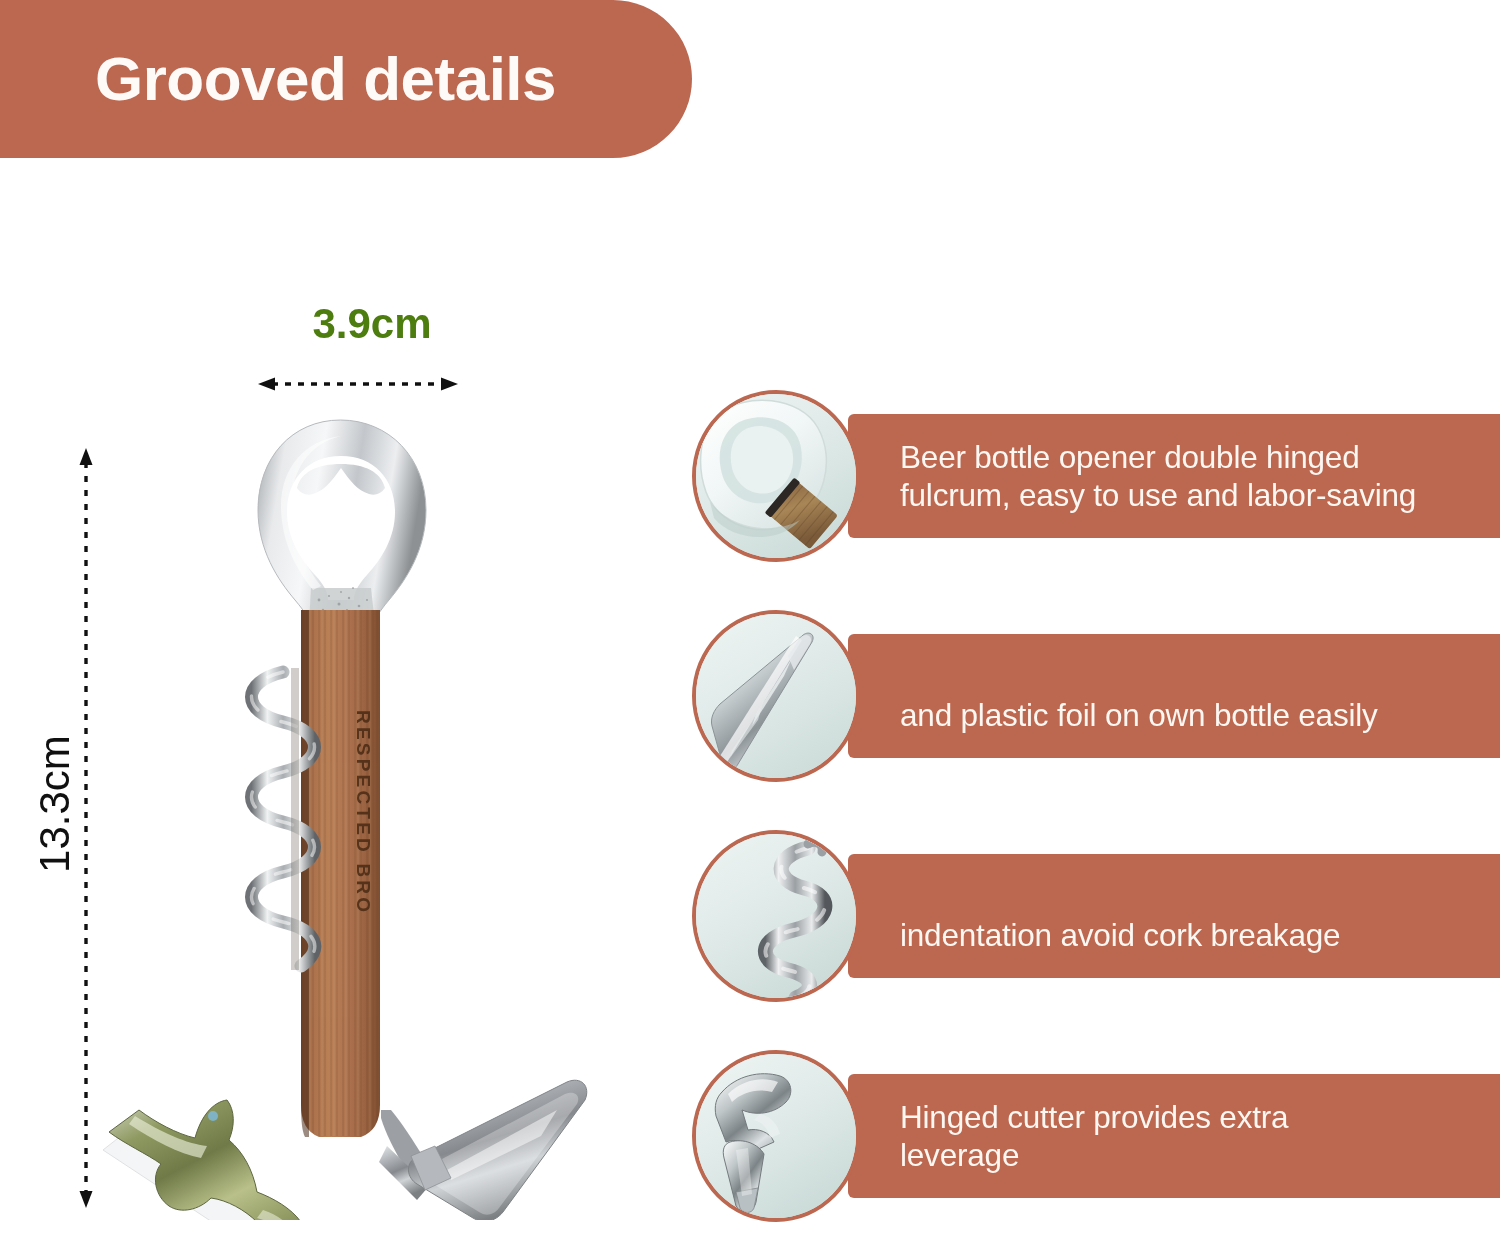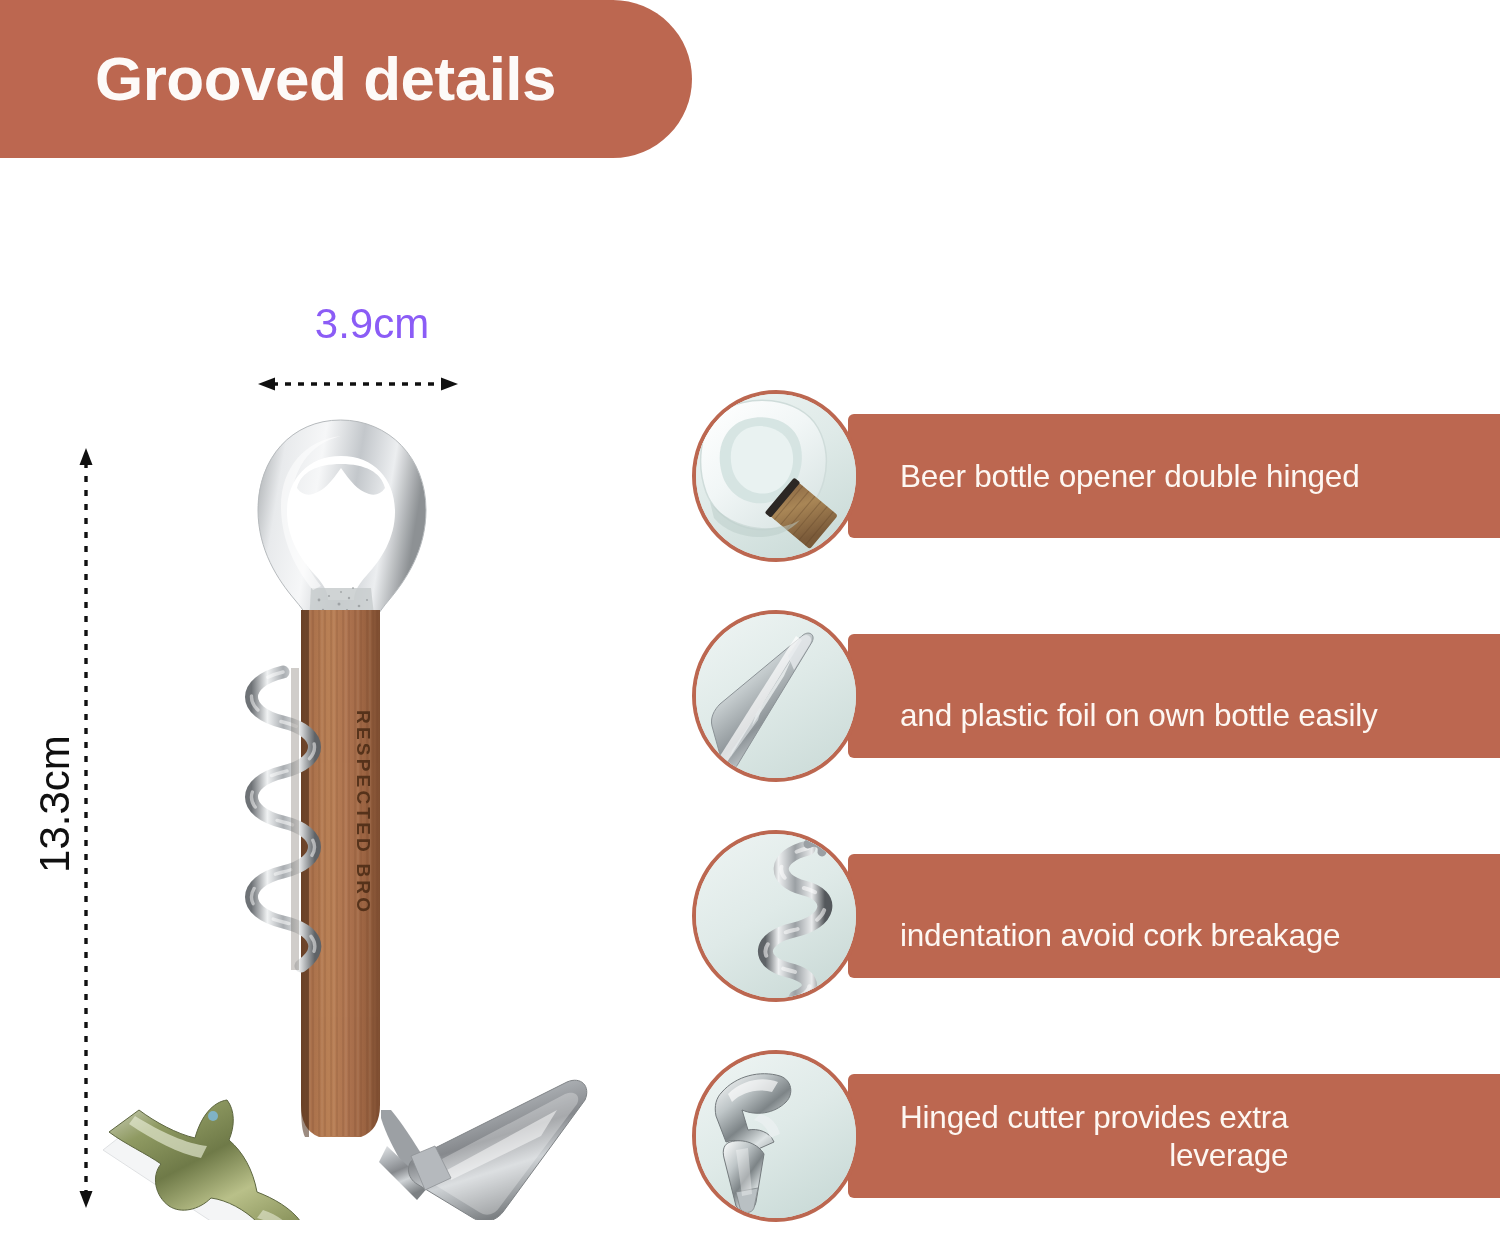--- a/index.html
+++ b/index.html
@@ -49,22 +49,23 @@
   }
 
   
   .dim-width-label {
     position: absolute;
     left: 262px;
     top: 120px;
     width: 220px;
     text-align: center;
     font-size: 42px;
-    color: #8b5cf6;
+    color: #4d7c0f;
     letter-spacing: 0px;
+    font-weight: bold;
   }
   .dim-width-line {
     position: absolute;
     left: 258px;
     top: 196px;
     width: 200px;
     height: 16px;
   }
 
   
@@ -123,21 +124,20 @@
     width: 652px;
     height: 124px;
     background: #bc6750;
     border-top-left-radius: 6px;
     border-bottom-left-radius: 6px;
     display: flex;
     align-items: center;
     box-sizing: border-box;
     padding-left: 52px;
     padding-right: 26px;
-    text-align: right;
   }
   .feature-text {
     color: #fdf7f2;
     font-size: 31.5px;
     line-height: 1.22;
     letter-spacing: -0.2px;
   }
 
   .feature-circle {
     position: absolute;
@@ -417,20 +417,21 @@
     </svg>
   </div>
 </div>
 
 <div class="features">
 
   <div class="feature-row r1">
     <div class="feature-bar">
       <div class="feature-text">
         <span>Beer bottle opener double hinged</span><br>
+        <span>fulcrum, easy to use and labor-saving</span>
       </div>
     </div>
     <div class="feature-circle">
       <svg width="160" height="164" viewBox="0 0 160 164">
         <defs>
           <linearGradient id="c1bg" x1="0" y1="0" x2="0.6" y2="1">
             <stop offset="0%" stop-color="#eef4f3"></stop>
             <stop offset="55%" stop-color="#dfeae8"></stop>
             <stop offset="100%" stop-color="#cdddda"></stop>
           </linearGradient>

